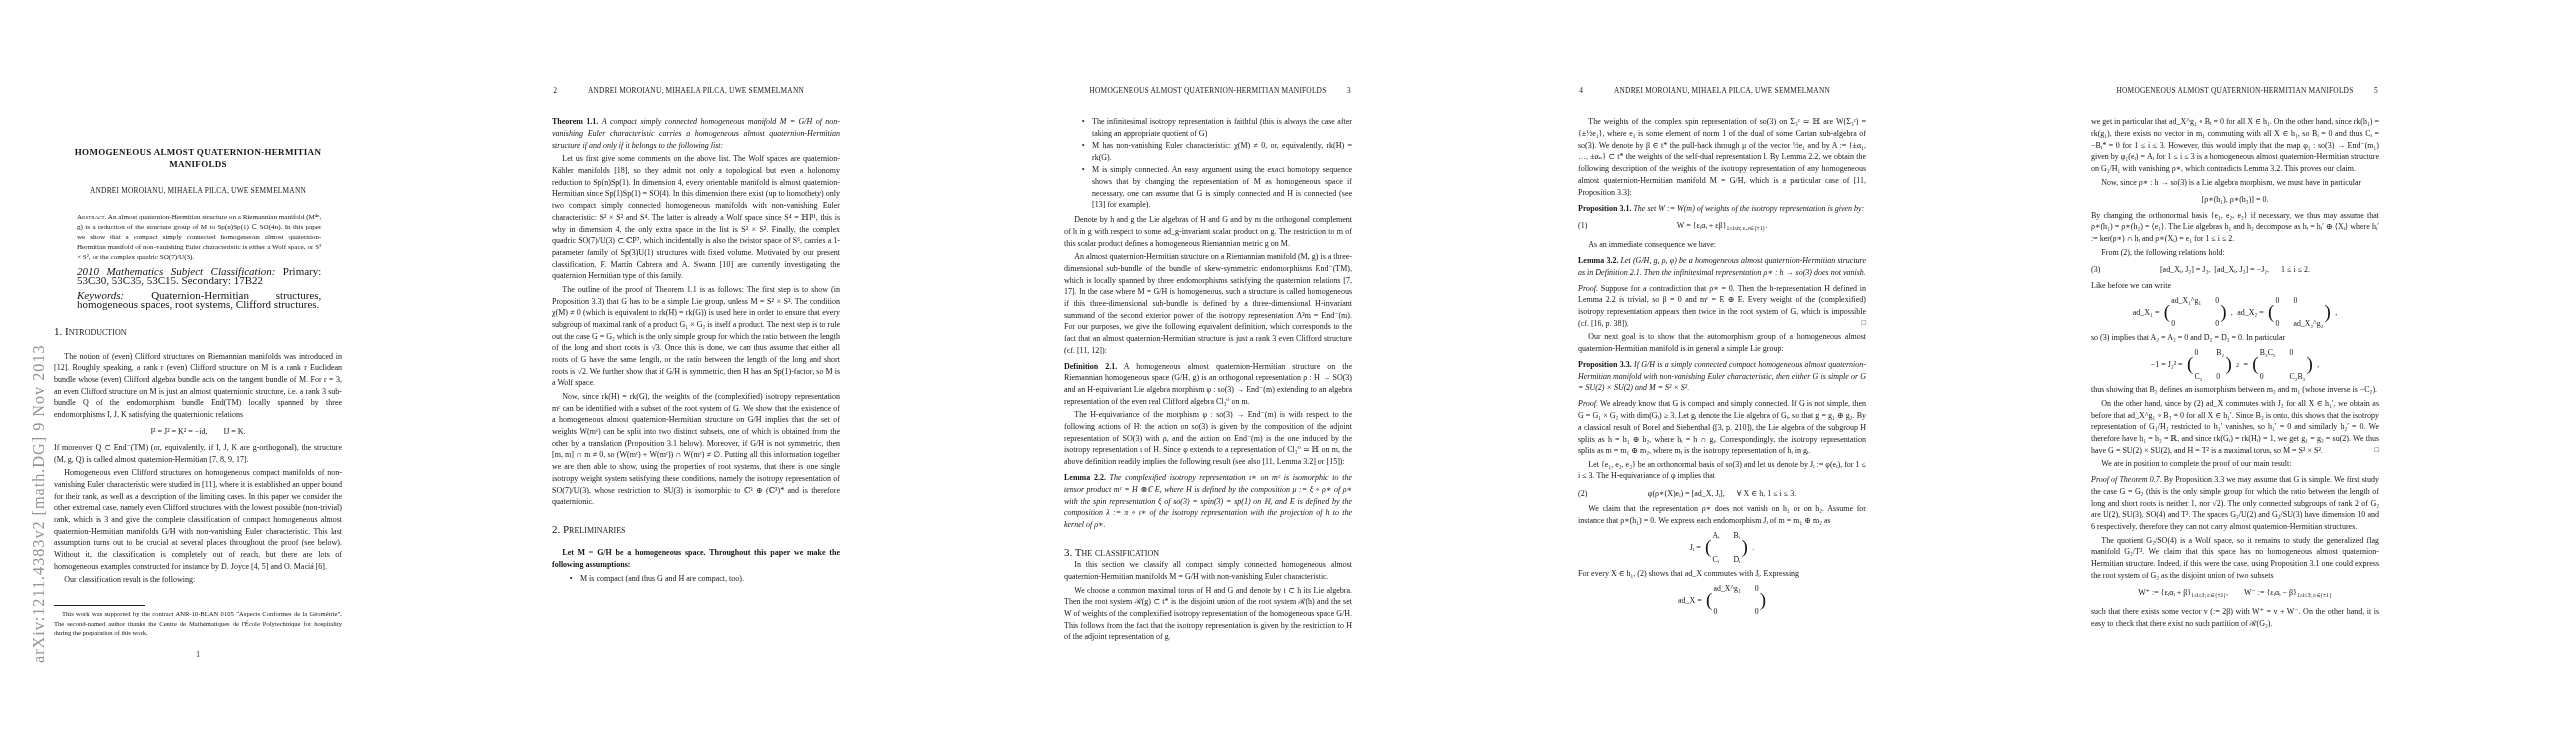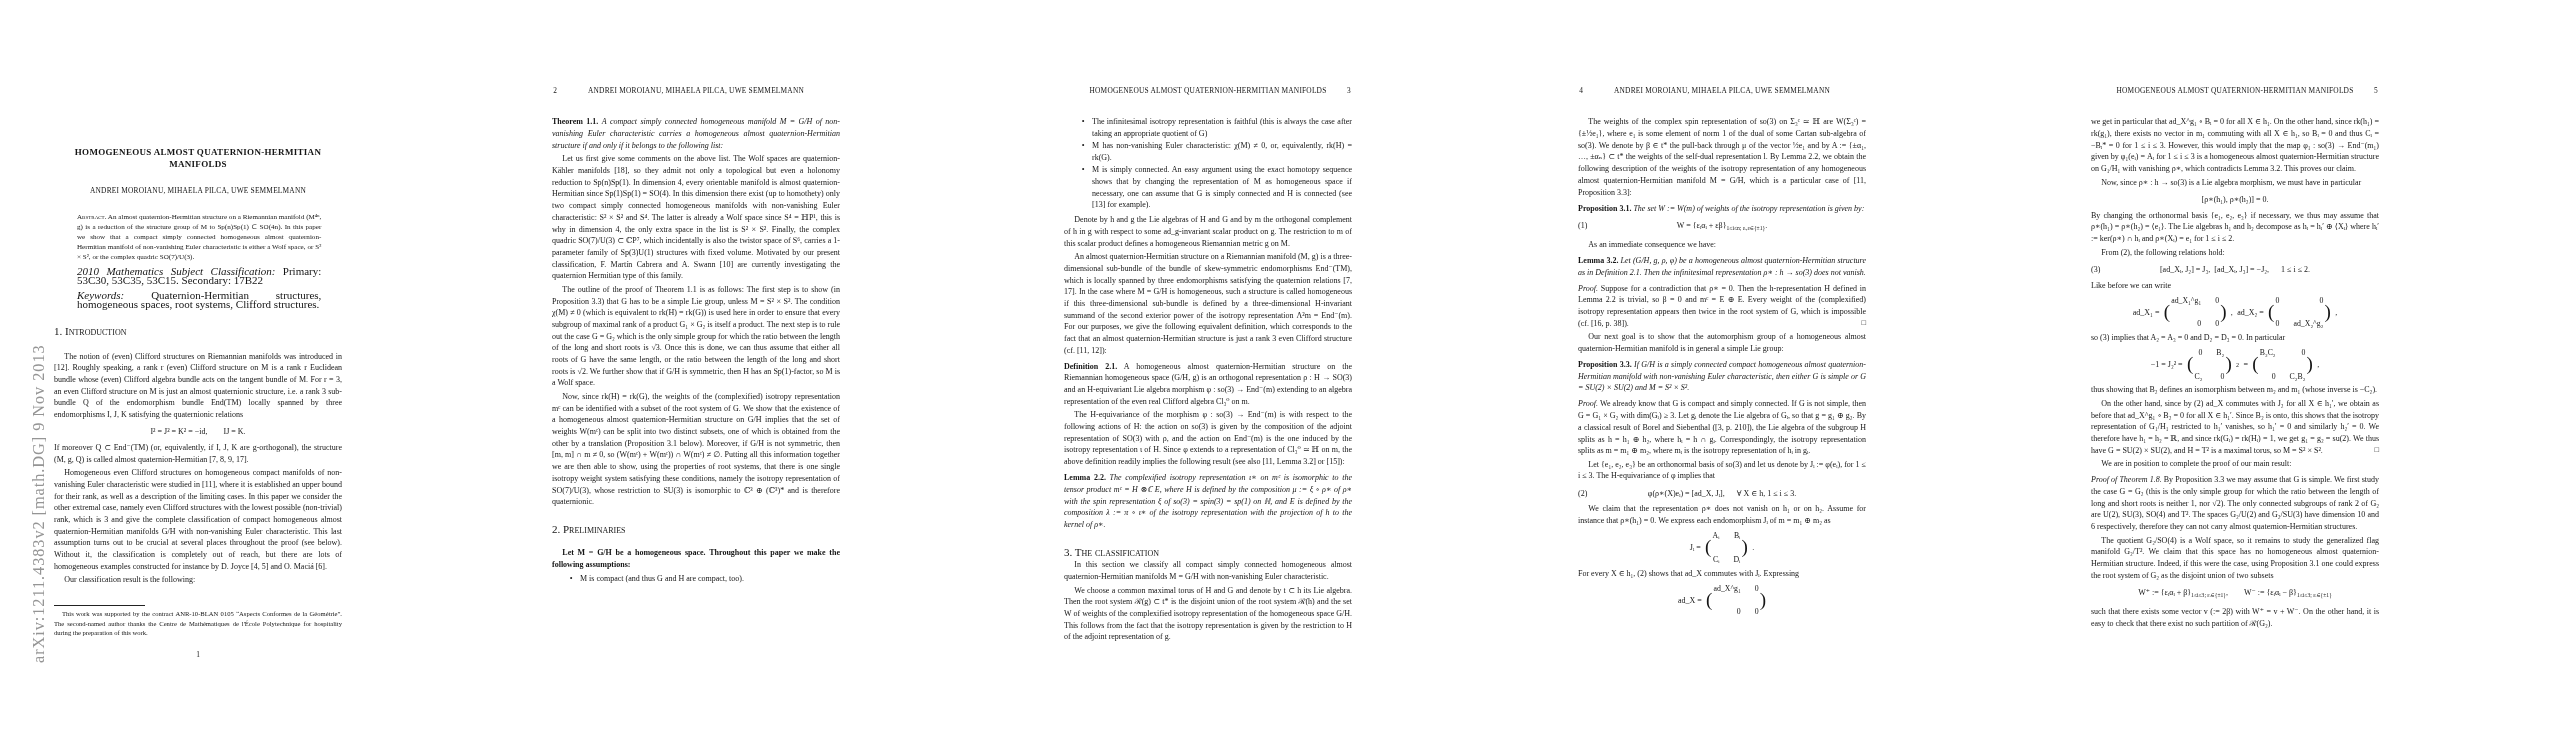--- a/index.html
+++ b/index.html
@@ -34,21 +34,21 @@
   .proof .bod{font-style:normal;}
   .bullets{margin:3px 0 3px 0;padding-left:28px;}
   .bullets li{list-style:none;position:relative;text-align:justify;font-size:8px;line-height:11.7px;margin-top:0.6px;}
   .bullets li::before{content:"\2022";position:absolute;left:-10.3px;}
   .bullets.it li{font-style:italic;}
   .eqrow{position:relative;text-align:center;font-size:8px;line-height:11.5px;margin:5.5px 0 4.3px 0;}
   .eqnum{position:absolute;left:0;}
   .eqsub{font-size:5.6px;vertical-align:-2.4px;}
   .mxrow{display:flex;justify-content:center;align-items:center;gap:4.3px;margin:4.3px 0 3px 0;font-size:8px;}
   .mx{display:inline-flex;align-items:center;}
-  .mcells{display:inline-grid;grid-template-columns:auto auto;column-gap:8px;row-gap:0.6px;text-align:right;line-height:9.7px;padding:0 1.2px;font-size:7.8px;gap:14px;}
+  .mcells{display:inline-grid;grid-template-columns:auto auto;column-gap:8px;row-gap:0.6px;text-align:left;line-height:9.7px;padding:0 1.2px;font-size:7.8px;gap:14px;}
   .paren{font-size:19px;line-height:20.7px;font-weight:300;}
   .msup{font-size:6px;vertical-align:6.7px;}
   .qed{position:absolute;right:0;bottom:0.6px;font-size:7.6px;}
   .fnrule{width:91px;border-top:0.6px solid #222;margin-top:19.4px;}
   .fn{font-size:6.6px;line-height:9.2px;text-align:justify;margin-top:3px;text-indent:8px;}
   .pgnum{text-align:center;font-size:7.4px;margin-top:13.4px;}
   .mt{margin-top:20.7px;}
 </style>
 </head>
 <body>
@@ -263,21 +263,21 @@
     </span>
     <span>,</span>
   </div>
   <div class="para flush">thus showing that B₂ defines an isomorphism between m₂ and m₁ (whose inverse is −C₂).</div>
   <div class="para" style="position:relative;">
     <span>On the other hand, since by (2) ad_X commutes with J₂ for all X ∈ h₁′, we obtain as before that ad_X^g₁ ∘ B₂ = 0 for all X ∈ h₁′. Since B₂ is onto, this shows that the isotropy representation of G₁/H₁ restricted to h₁′ vanishes, so h₁′ = 0 and similarly h₂′ = 0. We therefore have h₁ = h₂ = ℝ, and since rk(Gᵢ) = rk(Hᵢ) = 1, we get g₁ = g₂ = su(2). We thus have G = SU(2) × SU(2), and H = T² is a maximal torus, so M = S² × S².</span>
     <span class="qed">□</span>
   </div>
   <div class="para">We are in position to complete the proof of our main result:</div>
   <div class="thm proof">
-    <span class="lbl">Proof of Theorem 1.8.</span>
+    <span class="lbl">Proof of Theorem 0.7.</span>
     <span class="bod">By Proposition 3.3 we may assume that G is simple. We first study the case G = G₂ (this is the only simple group for which the ratio between the length of long and short roots is neither 1, nor √2). The only connected subgroups of rank 2 of G₂ are U(2), SU(3), SO(4) and T². The spaces G₂/U(2) and G₂/SU(3) have dimension 10 and 6 respectively, therefore they can not carry almost quaternion-Hermitian structures.</span>
   </div>
   <div class="para">The quotient G₂/SO(4) is a Wolf space, so it remains to study the generalized flag manifold G₂/T². We claim that this space has no homogeneous almost quaternion-Hermitian structure. Indeed, if this were the case, using Proposition 3.1 one could express the root system of G₂ as the disjoint union of two subsets</div>
   <div class="eqrow">
     <span>W⁺ := {εᵢαᵢ + β}</span><span class="eqsub">1≤i≤3; εᵢ∈{±1}</span><span>,  </span><span>W⁻ := {εᵢαᵢ − β}</span><span class="eqsub">1≤i≤3; εᵢ∈{±1}</span>
   </div>
   <div class="para flush">such that there exists some vector v (:= 2β) with W⁺ = v + W⁻. On the other hand, it is easy to check that there exist no such partition of ℛ(G₂).</div>
 </div>
 
 

